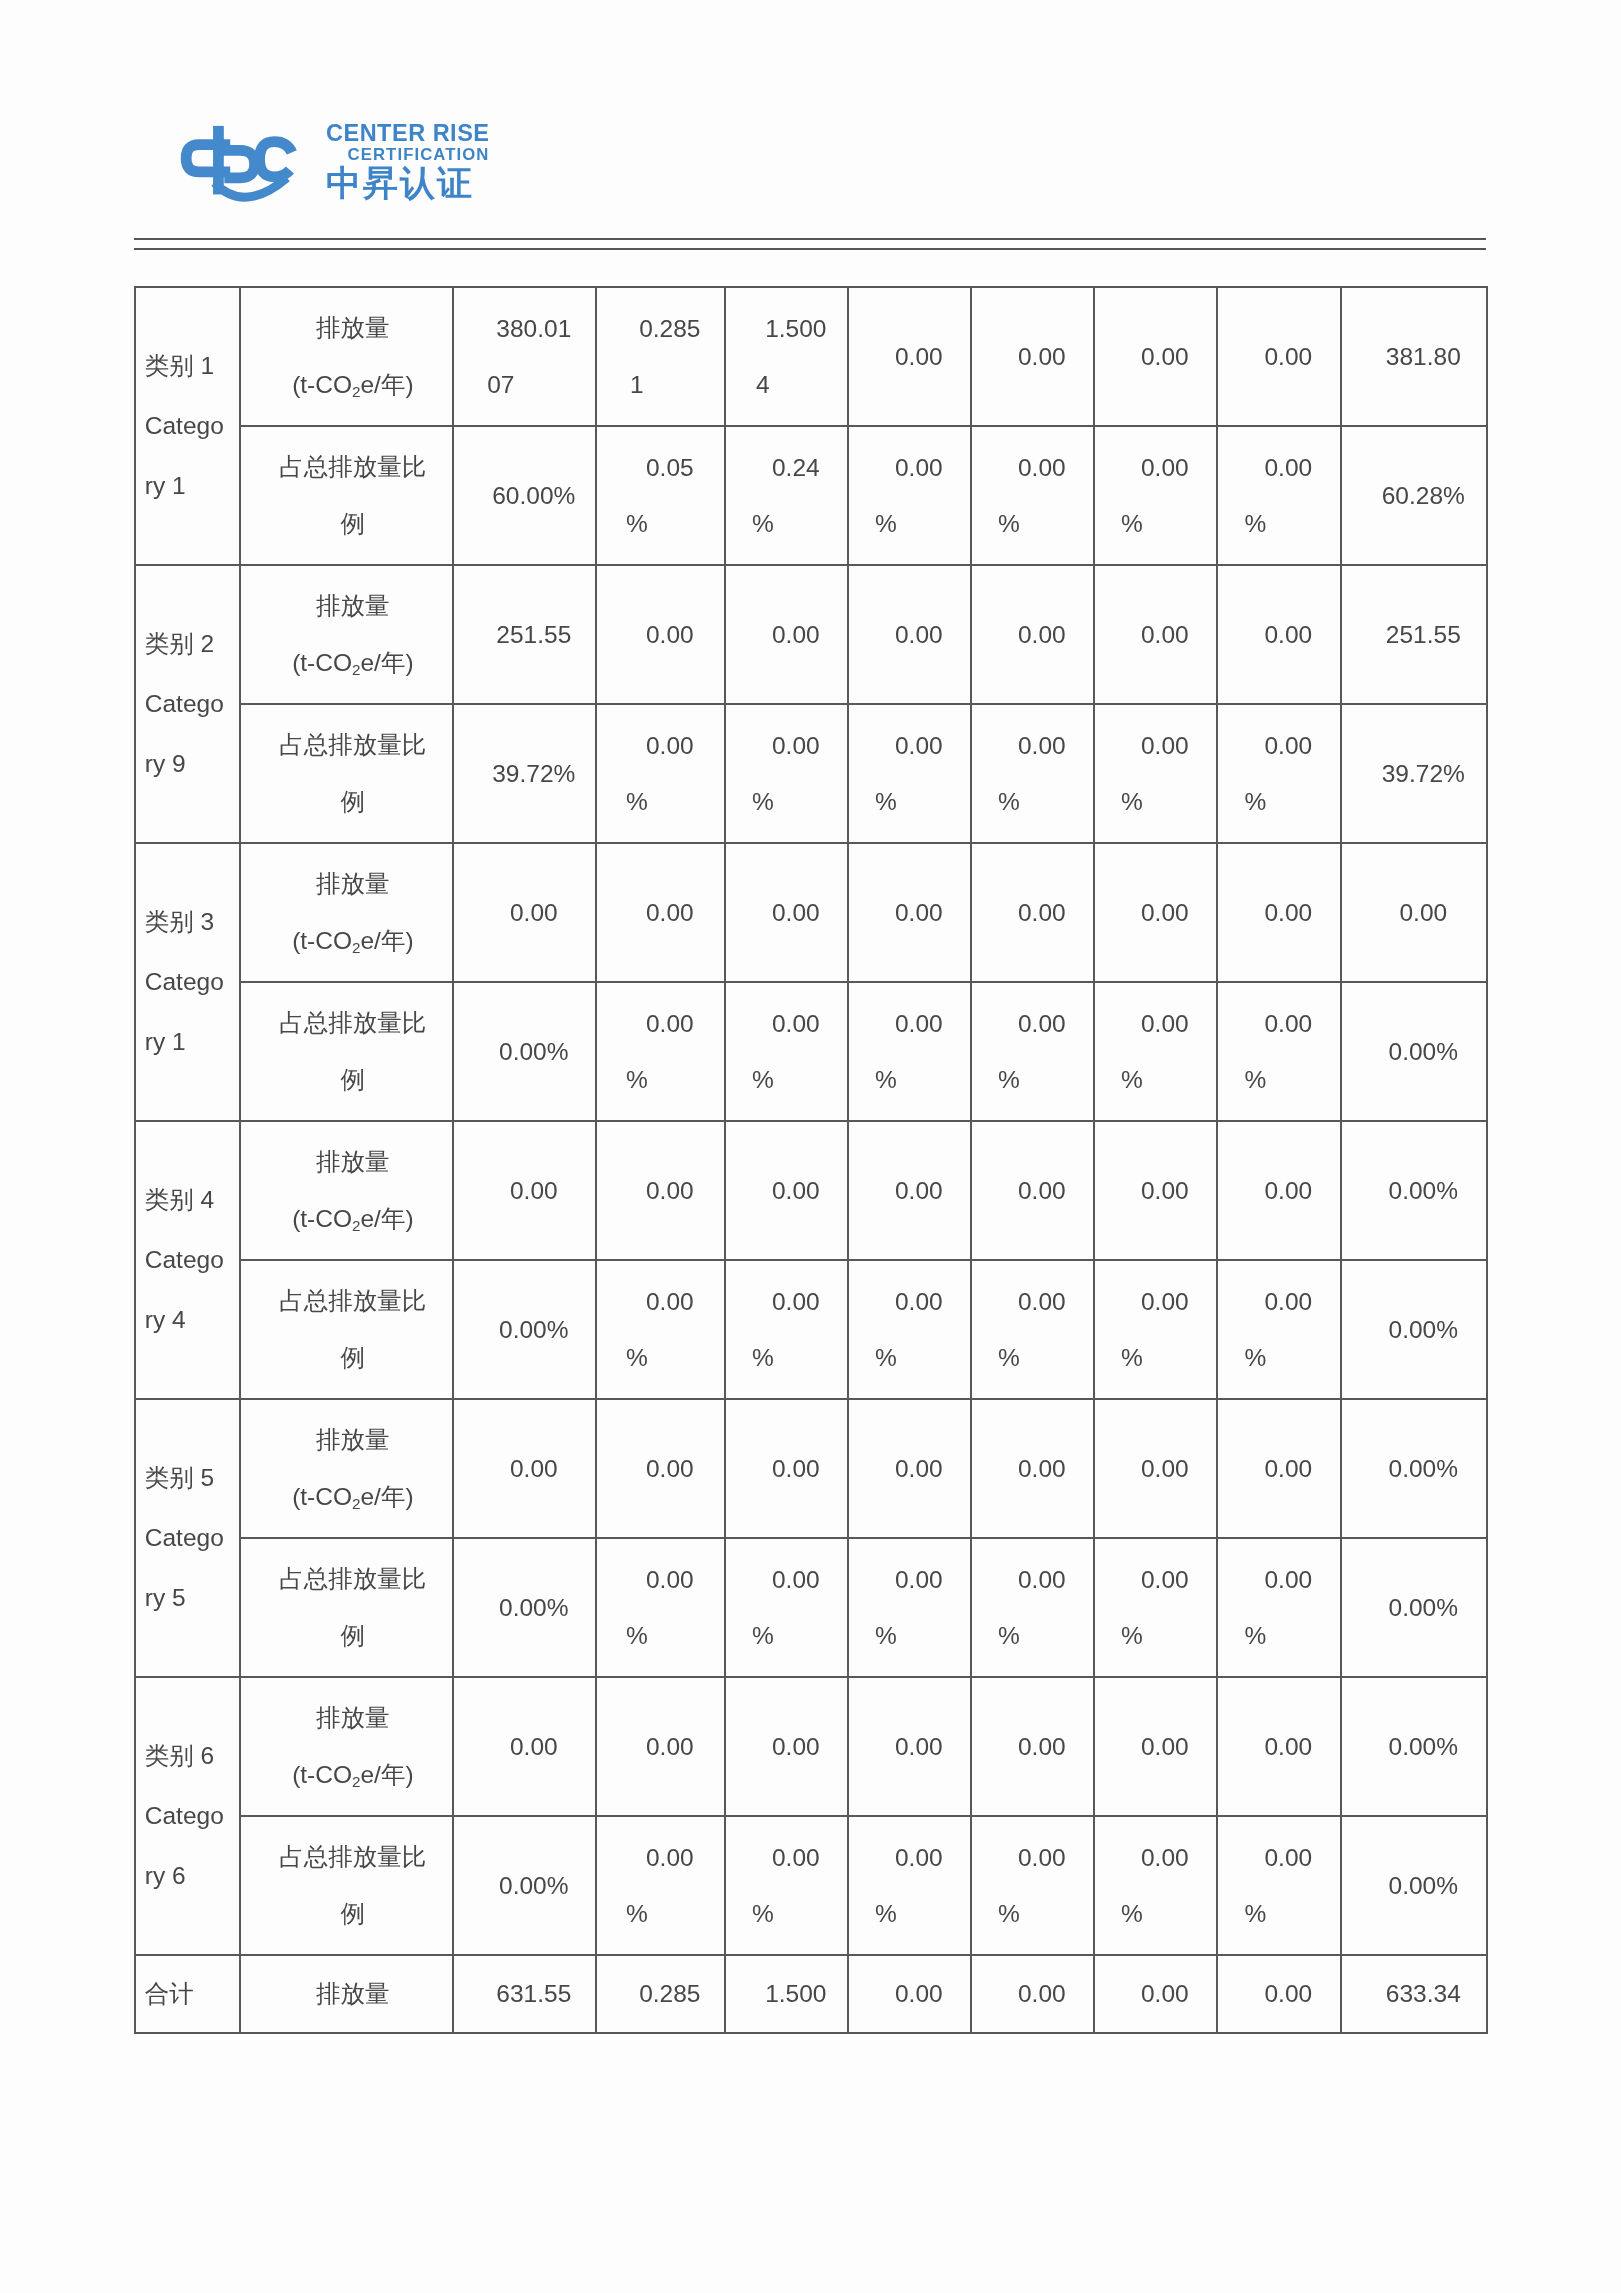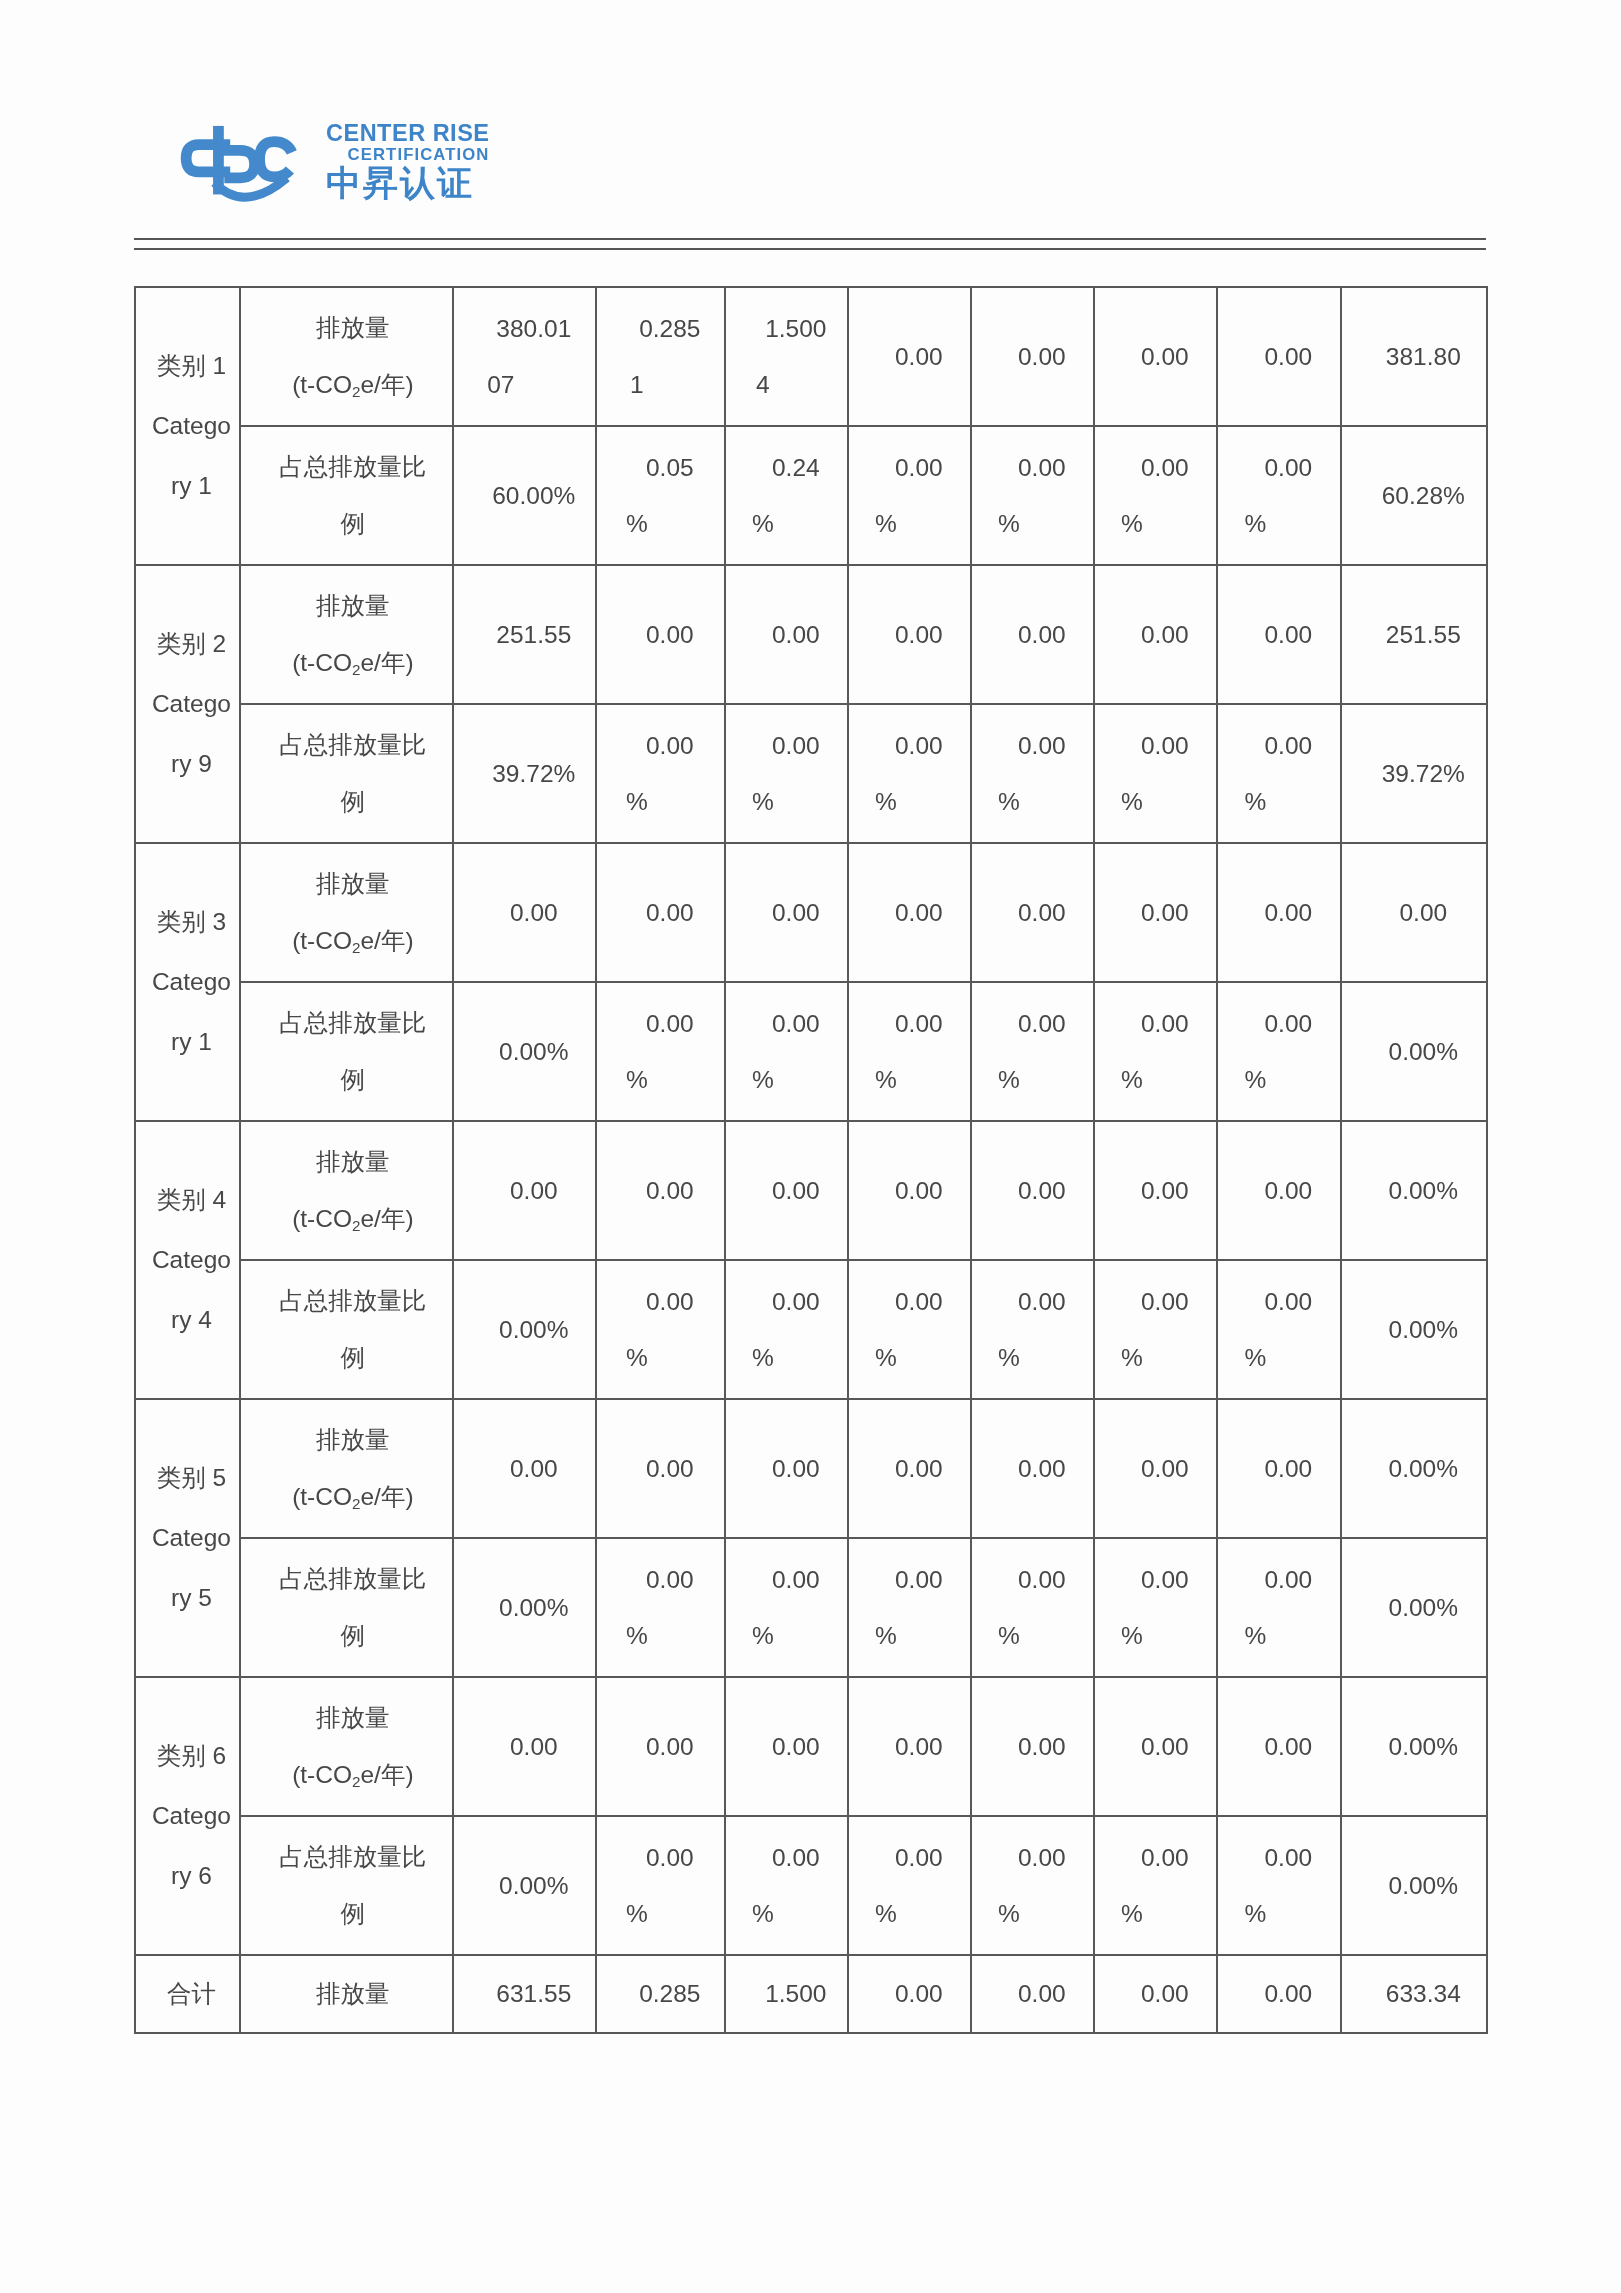--- a/index.html
+++ b/index.html
@@ -22,21 +22,21 @@
     border-top:2.9px solid #555555; border-bottom:2.9px solid #555555;
   }
   
   table.emissions {
     position:absolute; left:134px; top:286px; width:1352px;
     border-collapse:collapse; table-layout:fixed;
   }
   table.emissions td { border:2px solid #585858; vertical-align:middle; overflow:hidden; }
   tr.r  { height:139px; }
   tr.rt { height:78px; }
-  .cat { text-align:center; padding-left:8.8px; font-size:24.5px; line-height:2.45; }
+  .cat { text-align:left; padding-left:8.8px; font-size:24.5px; line-height:2.45; }
   .lbl { text-align:center; font-size:24.5px; line-height:2.3; padding-left:13.7px; }
   .num { text-align:center; font-size:24.5px; line-height:2.25; padding-left:19.6px; }
   .ln  { white-space:nowrap; }
   .num .ln2 { padding-right:66px; }
   .sub { font-size:0.62em; vertical-align:-0.28em; }
 </style>
 </head>
 <body>
 
 <div class="page">

